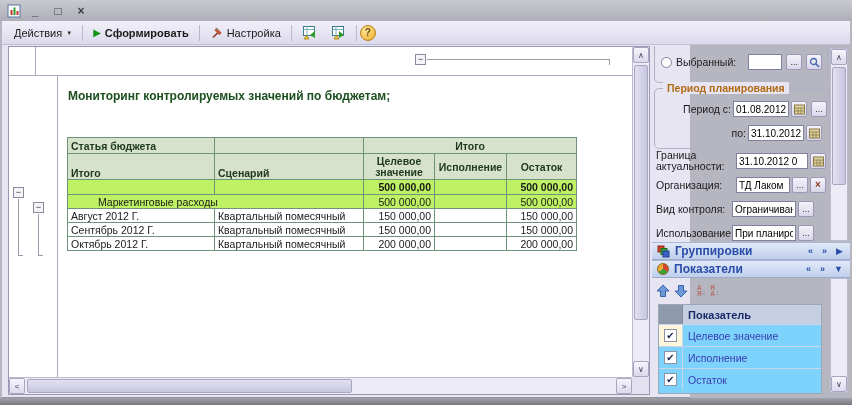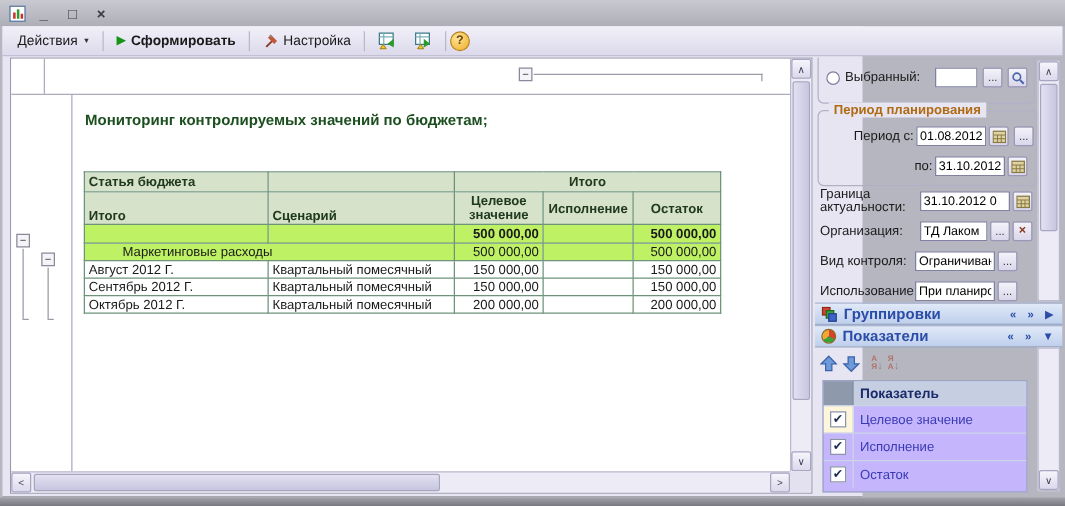--- a/index.html
+++ b/index.html
@@ -80,21 +80,21 @@
   .sec-hdr { position:absolute; left:0; width:198px; height:18px; background:linear-gradient(#e0e9f8,#bfcfec);
     border-top:1px solid #aab8d4; border-bottom:1px solid #9aaac8; display:flex; align-items:center; padding:0 5px; gap:5px; }
   .sec-title { font-weight:bold; color:#2b4da8; font-size:12px; flex:1; }
   .sec-ctl { color:#2b4da8; font-size:9px; font-weight:bold; padding:0 2px; }
 
   .ind-toolbar { position:absolute; left:4px; display:flex; align-items:center; gap:4px; }
   .sort-ico { display:inline-flex; align-items:flex-end; opacity:.75; }
   .sort-ico .sl { display:flex; flex-direction:column; font-size:6.5px; line-height:6px; font-weight:bold; color:#b05a4a; font-style:normal; }
   .sort-ico .sa { font-size:9px; color:#777; line-height:9px; }
 
-  .ind-table { position:absolute; left:6px; width:164px; border:1px solid #9aa6bc; background:#c4b5fd; }
+  .ind-table { position:absolute; left:6px; width:164px; border:1px solid #9aa6bc; background:#7dd3fc; }
   .ind-hrow { display:flex; height:19px; }
   .ind-hcb { width:24px; background:#8f99ac; border-right:1px solid #7f8ba0; }
   .ind-hlabel { flex:1; background:#c5cfe1; color:#1a2a6a; font-weight:bold; display:flex; align-items:center; padding:0 5px; }
   .ind-row { display:flex; height:22px; border-top:1px solid #cbd5e8; }
   .ind-cb-cell { width:24px; border-right:1px solid #cbd5e8; display:flex; align-items:center; justify-content:center; }
   .ind-cb-cell.cur { background:#fdf6da; }
   .cb { width:13px; height:13px; background:#fff; border:1px solid #8b93a8; display:flex; align-items:center; justify-content:center;
     font-size:10px; line-height:10px; color:#1d2a50; }
   .ind-label { flex:1; color:#3a3ab2; display:flex; align-items:center; padding:0 5px; font-size:10.5px; }
 

